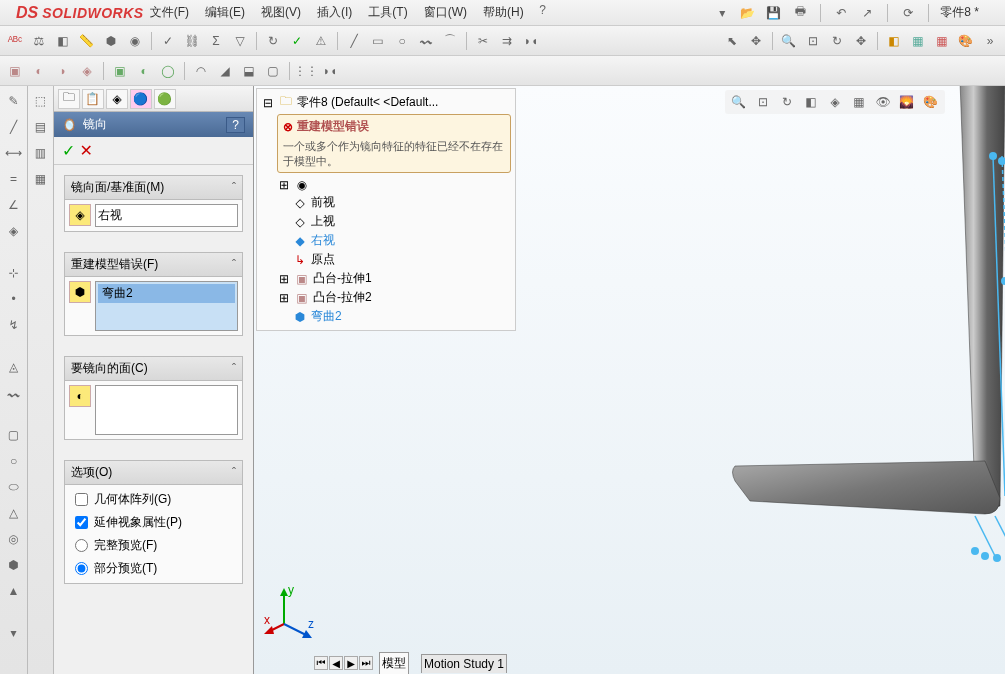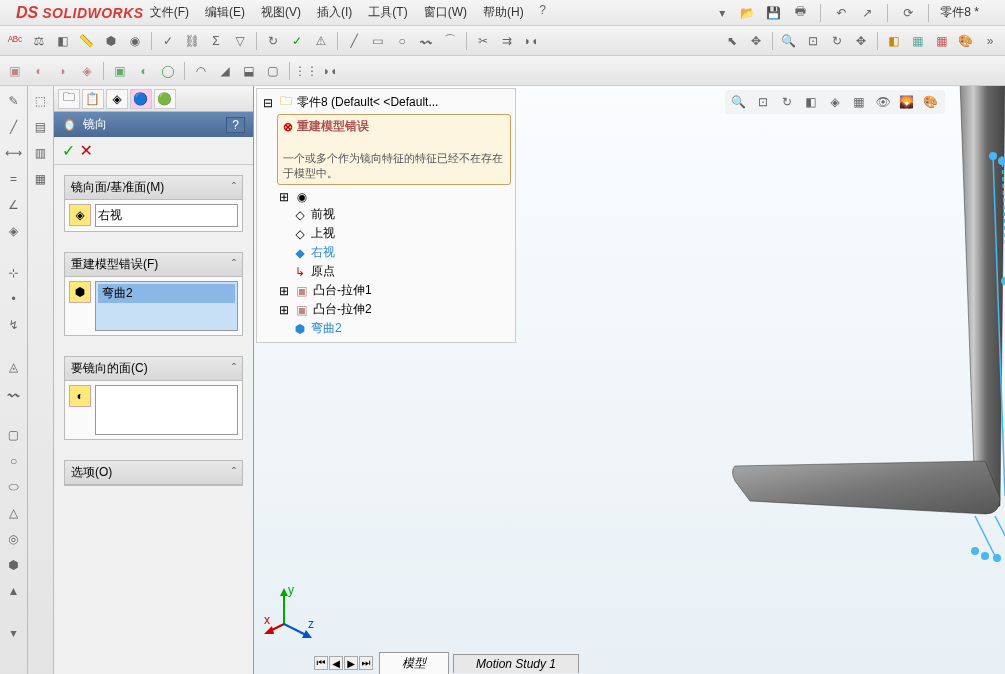--- a/index.html
+++ b/index.html
@@ -59,29 +59,29 @@
 .view-toolbar .tb-icon { width: 20px; height: 20px; }
 
 
 .tree-flyout { position: absolute; top: 2px; left: 2px; width: 260px; background: rgba(250,250,250,0.95); border: 1px solid #ccc; padding: 4px; font-size: 12px; }
 .tree-row { display: flex; align-items: center; gap: 4px; padding: 1px 0; }
 .tree-indent1 { padding-left: 16px; }
 .tree-indent2 { padding-left: 32px; }
 .tree-icon { width: 14px; height: 14px; display: inline-flex; align-items: center; justify-content: center; }
 .tree-error-box { border: 1px solid #c8a060; background: #fdf5e0; border-radius: 3px; padding: 3px 5px; margin: 2px 0 4px 16px; }
 .tree-error-title { color: #b05050; font-weight: bold; display: flex; align-items: center; gap: 4px; }
-.tree-error-text { color: #555; font-size: 11px; margin-top: 16px; font-family: Liberation Mono, monospace; }
+.tree-error-text { color: #555; font-size: 11px; margin-top: 4px; font-family: Liberation Mono, monospace; }
 .tree-sel { color: #2a88d8; }
 
 
 .triad { position: absolute; left: 10px; bottom: 30px; }
 
 
 .bottom-tabs { position: absolute; left: 60px; bottom: 0; height: 22px; display: flex; align-items: center; }
-.btab { background: #e8e8e8; border: 1px solid #999; border-bottom: none; padding: 2px 22px; margin-right: 4px; cursor: pointer; font-style: italic; }
+.btab { background: #e8e8e8; border: 1px solid #999; border-bottom: none; padding: 2px 2px; margin-right: 12px; cursor: pointer; }
 .btab.active { background: #fafafa; }
 .tab-nav { display: flex; gap: 1px; margin-right: 6px; }
 .tab-nav span { width: 14px; height: 14px; border: 1px solid #aaa; background: #f0f0f0; display: flex; align-items: center; justify-content: center; font-size: 10px; cursor: pointer; }
 
 
 .model-svg { position: absolute; top: 0; right: 0; }
 </style>
 </head>
 <body>
 
@@ -268,20 +268,38 @@
         <div class="section-list tall"></div>
       </div>
     </div>
 
 
     <div class="section">
       <div class="section-header">
         <span>选项(O)</span>
         <span class="chevron">ˆ</span>
       </div>
+      <div class="options-body">
+        <label class="opt-row">
+          <input type="checkbox" style="">
+          <span>几何体阵列(G)</span>
+        </label>
+        <label class="opt-row">
+          <input type="checkbox" checked="" style="">
+          <span>延伸视象属性(P)</span>
+        </label>
+        <label class="opt-row">
+          <input type="radio" name="preview" style="">
+          <span>完整预览(F)</span>
+        </label>
+        <label class="opt-row">
+          <input type="radio" name="preview" checked="" style="">
+          <span>部分预览(T)</span>
+        </label>
+      </div>
     </div>
   </div>
 
   <div class="viewport">
 
     <div class="view-toolbar">
       <span class="tb-icon">🔍</span>
       <span class="tb-icon">⊡</span>
       <span class="tb-icon">↻</span>
       <span class="tb-icon">◧</span>

